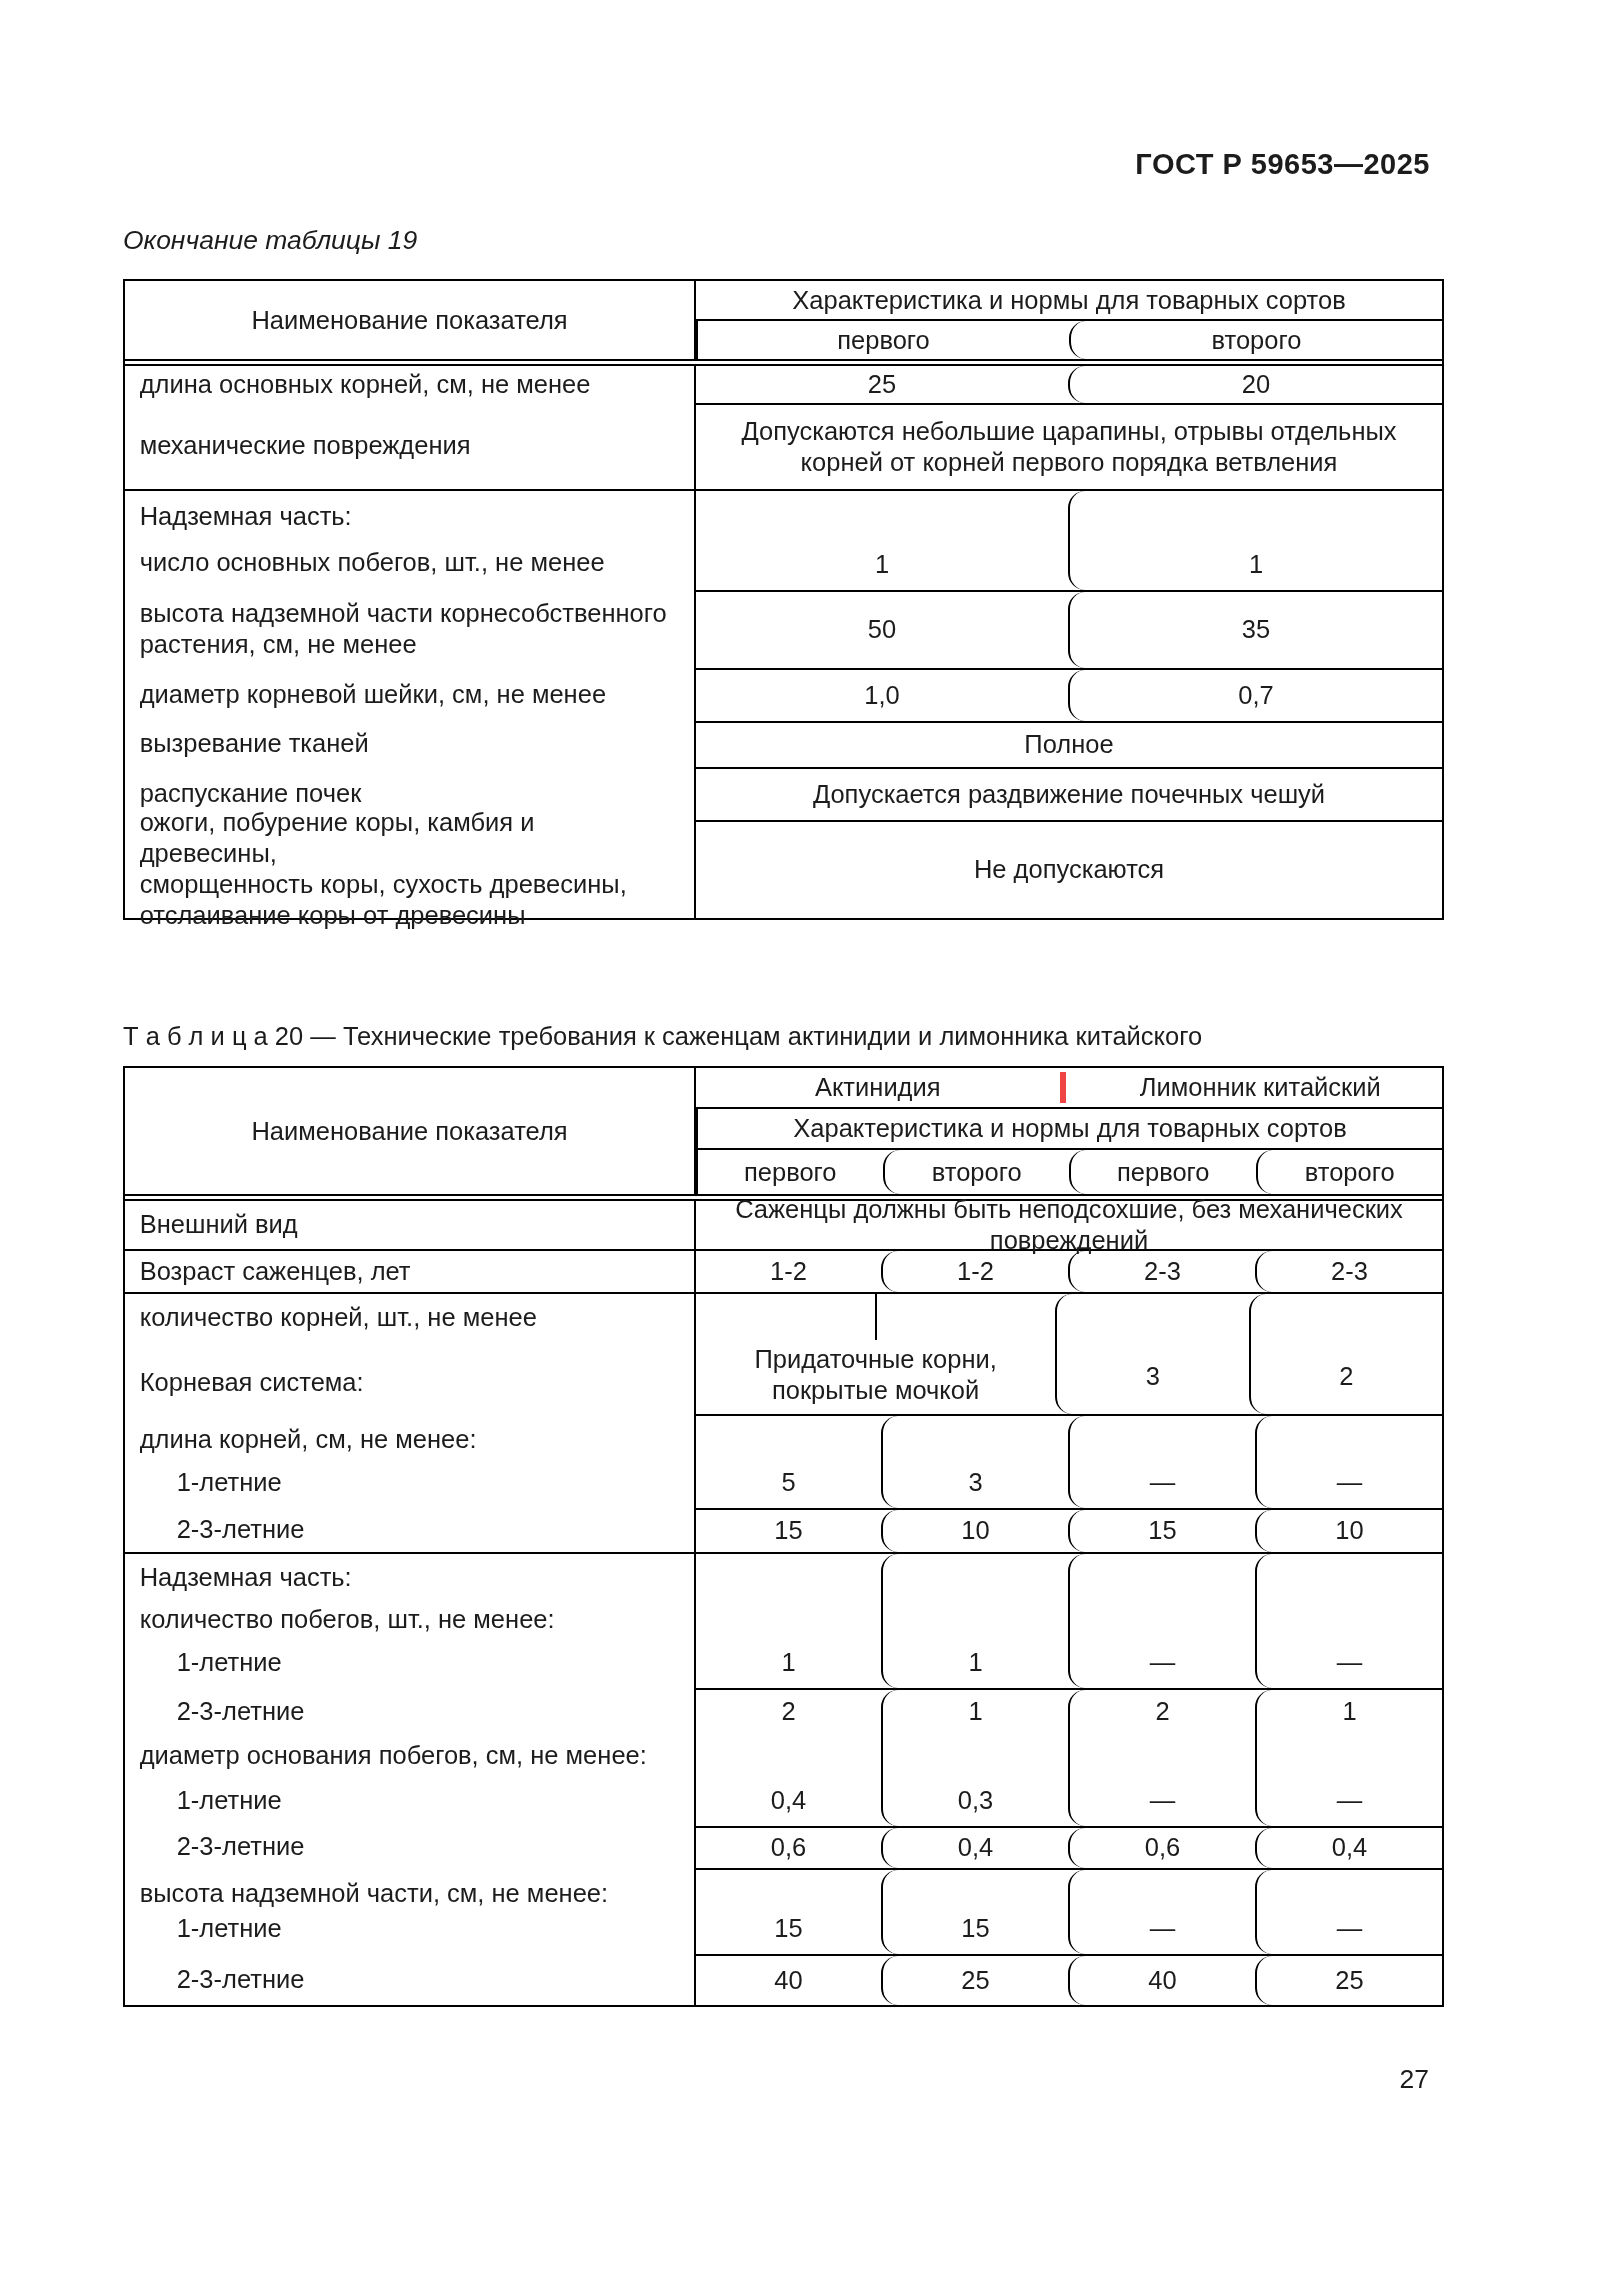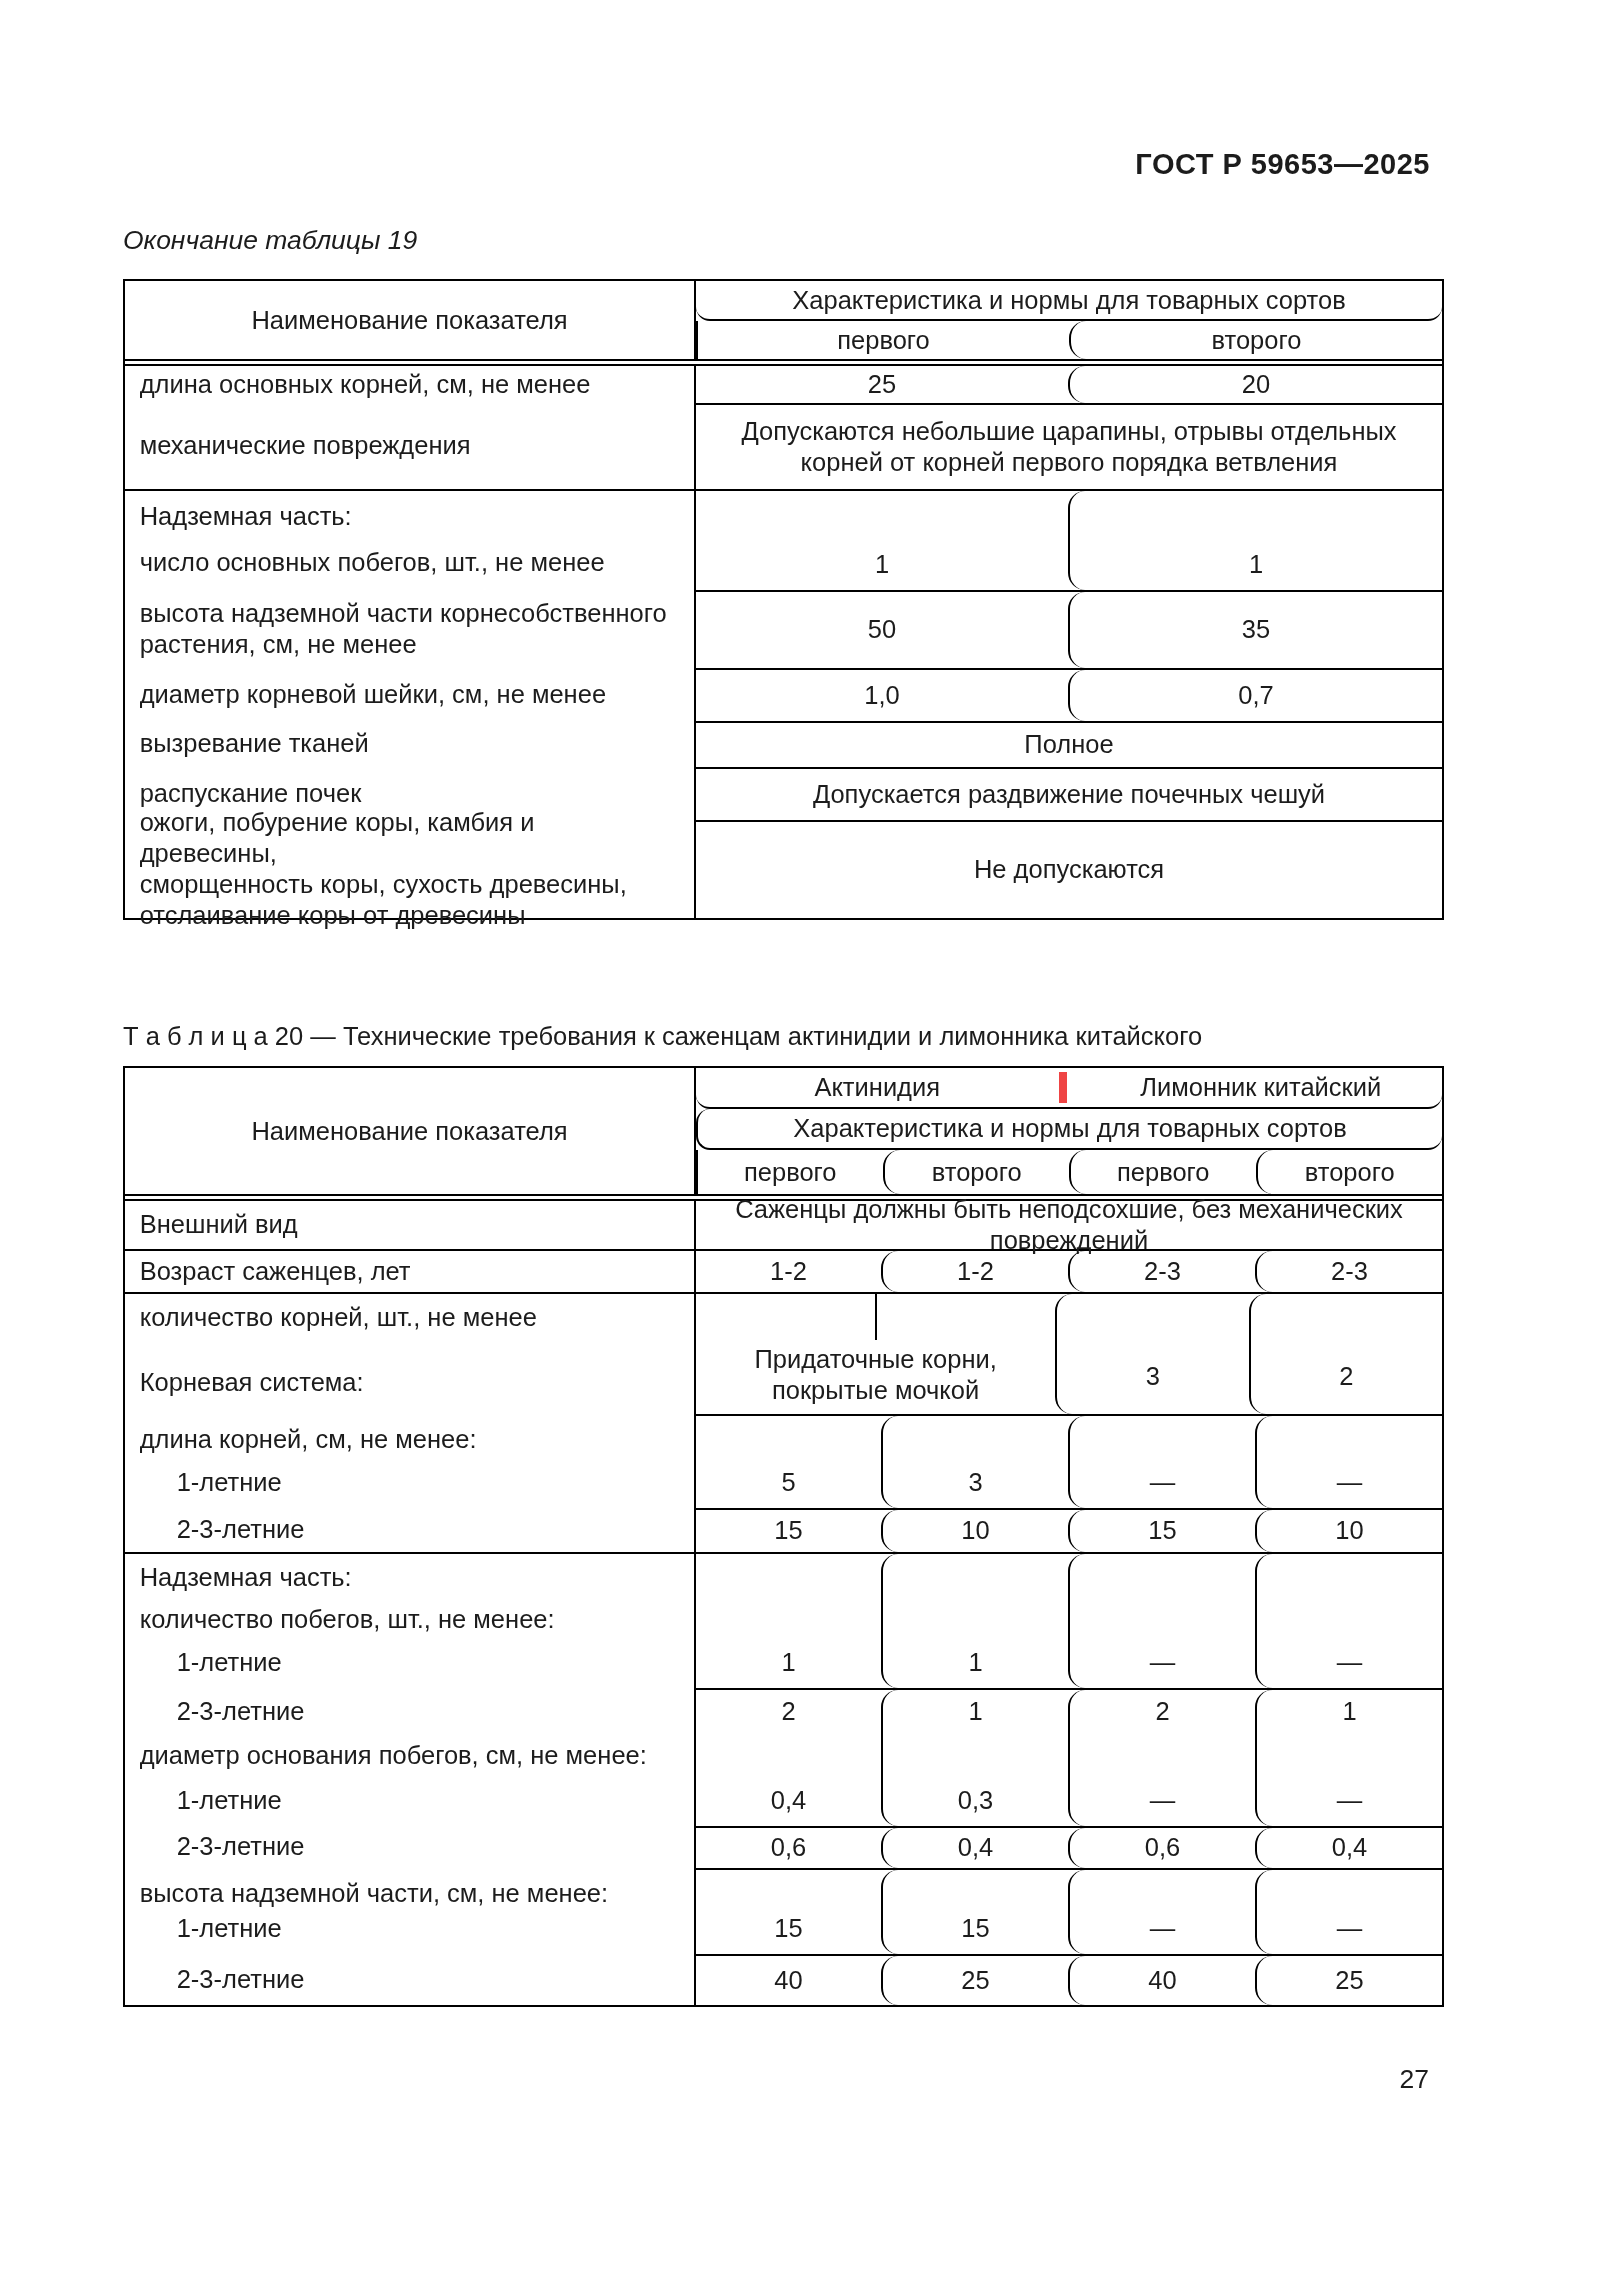--- a/index.html
+++ b/index.html
@@ -69,30 +69,30 @@
     width: 2px; height: 46px; background: #000;
   }
   .v.bot { align-items: flex-end; padding-bottom: 9.8px; }
   .v.low { align-items: flex-end; padding-bottom: 21.6px; }
   .v.dual { flex-direction: column; justify-content: space-between; padding: 5.9px 5.9px 9.8px 5.9px; }
   .sv .vals { border-top: 2px solid #000; }   
   .sf { border-top: 2.9px solid #000; }          
   .hdr { border-bottom: 2.9px solid #000; }
   .hrow1 {
     height: 40px; border-bottom: 2.9px solid #000;
-    display: flex; align-items: center; justify-content: center; text-align: center; border-radius: 14px;
+    display: flex; align-items: center; justify-content: center; text-align: center;
   }
   .t20 .hrow1 { height: 41px; }
   .hrow2 { flex: 1; display: flex; }
   .hrow2 > * + * { border-left: 2px solid #000; }
   .hhalf {
     flex: 2 2 0; display: flex; align-items: center;
     justify-content: center; text-align: center;
   }
-  .hhalf + .hhalf { border-left: 8px solid #ef4444; padding-left: 13px; }
+  .hhalf + .hhalf { border-left: 6px solid #ef4444; padding-left: 13px; }
   .dblgap { height: 4.9px; border-bottom: 2px solid #000; }
   .ml { white-space: pre-line; }
   .between { justify-content: space-between; }
   .ind { padding-left: 37px; }
 </style>
 </head>
 <body>
 
 <div class="gost-header">ГОСТ Р 59653—2025</div>
 

